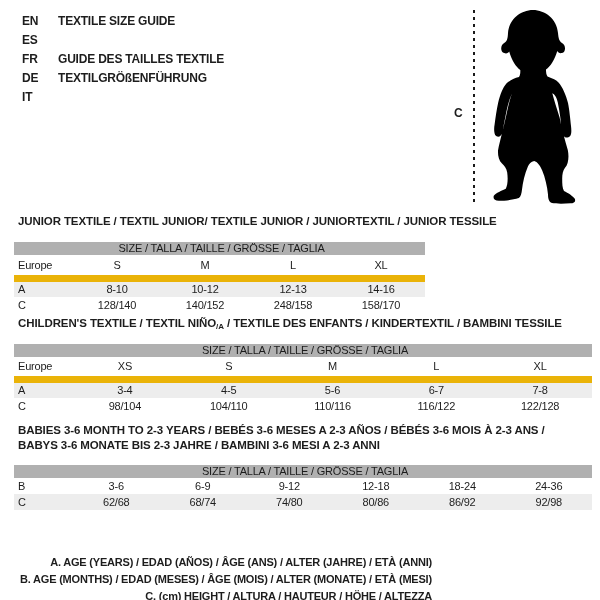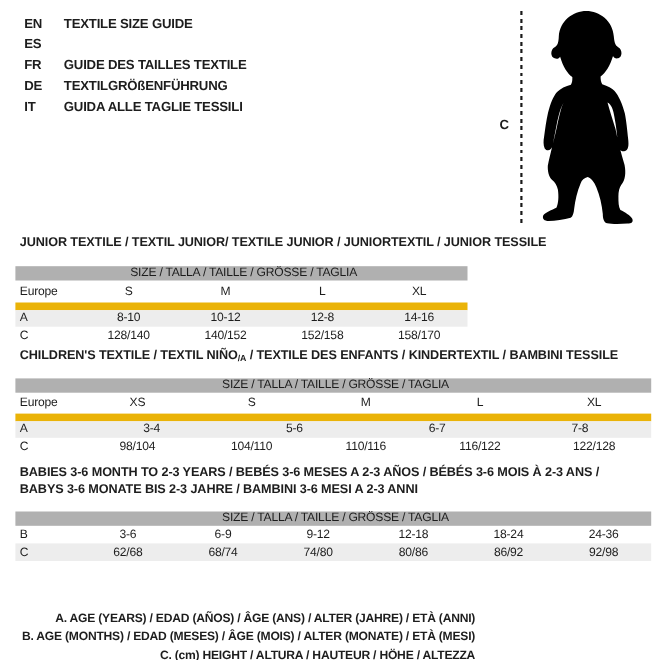--- a/index.html
+++ b/index.html
@@ -58,21 +58,20 @@
     <div class="lang-row">
       <span class="lang-code">FR</span>
       <span class="lang-text">GUIDE DES TAILLES TEXTILE</span>
     </div>
     <div class="lang-row">
       <span class="lang-code">DE</span>
       <span class="lang-text">TEXTILGRÖßENFÜHRUNG</span>
     </div>
     <div class="lang-row">
       <span class="lang-code">IT</span>
-      <span class="lang-text">GUIDA ALLE TAGLIE TESSILI</span>
     </div>
   </div>
 
   <div class="height-line"></div>
   <div class="figure-label">C</div>
   <svg class="baby-svg" width="112" height="200" viewBox="0 0 104 200">
     <path fill="#000000" d="M52,3
       C64,3 76,12 77,26
       C77.5,31 78,34 81,36 C85,38 85,45 81,46 C78.5,46.5 77,45.5 76.3,44
       C73.5,53 69.5,59.5 65,62.5 C65,65.5 65.3,67.5 66.5,69.5
@@ -110,28 +109,28 @@
       <span class="lbl">Europe</span>
       <span class="cell">S</span>
       <span class="cell">M</span>
       <span class="cell">L</span>
       <span class="cell">XL</span>
     </div>
     <div class="trow data-row shade">
       <span class="lbl">A</span>
       <span class="cell">8-10</span>
       <span class="cell">10-12</span>
-      <span class="cell">12-8</span>
+      <span class="cell">12-13</span>
       <span class="cell">14-16</span>
     </div>
     <div class="trow data-row row-c">
       <span class="lbl">C</span>
       <span class="cell">128/140</span>
       <span class="cell">140/152</span>
-      <span class="cell">152/158</span>
+      <span class="cell">248/158</span>
       <span class="cell">158/170</span>
     </div>
   </div>
 
   <div class="sec-title t2-title">
     <span>CHILDREN'S TEXTILE / TEXTIL NIÑO</span><span class="subsc">/A</span><span> / TEXTILE DES ENFANTS / KINDERTEXTIL / BAMBINI TESSILE</span>
   </div>
   <div class="table t2">
     <div class="size-bar">
       <span>SIZE / TALLA / TAILLE / GRÖSSE / TAGLIA</span>
@@ -140,20 +139,21 @@
       <span class="lbl">Europe</span>
       <span class="cell">XS</span>
       <span class="cell">S</span>
       <span class="cell">M</span>
       <span class="cell">L</span>
       <span class="cell">XL</span>
     </div>
     <div class="trow data-row shade">
       <span class="lbl">A</span>
       <span class="cell">3-4</span>
+      <span class="cell">4-5</span>
       <span class="cell">5-6</span>
       <span class="cell">6-7</span>
       <span class="cell">7-8</span>
     </div>
     <div class="trow data-row row-c">
       <span class="lbl">C</span>
       <span class="cell">98/104</span>
       <span class="cell">104/110</span>
       <span class="cell">110/116</span>
       <span class="cell">116/122</span>

